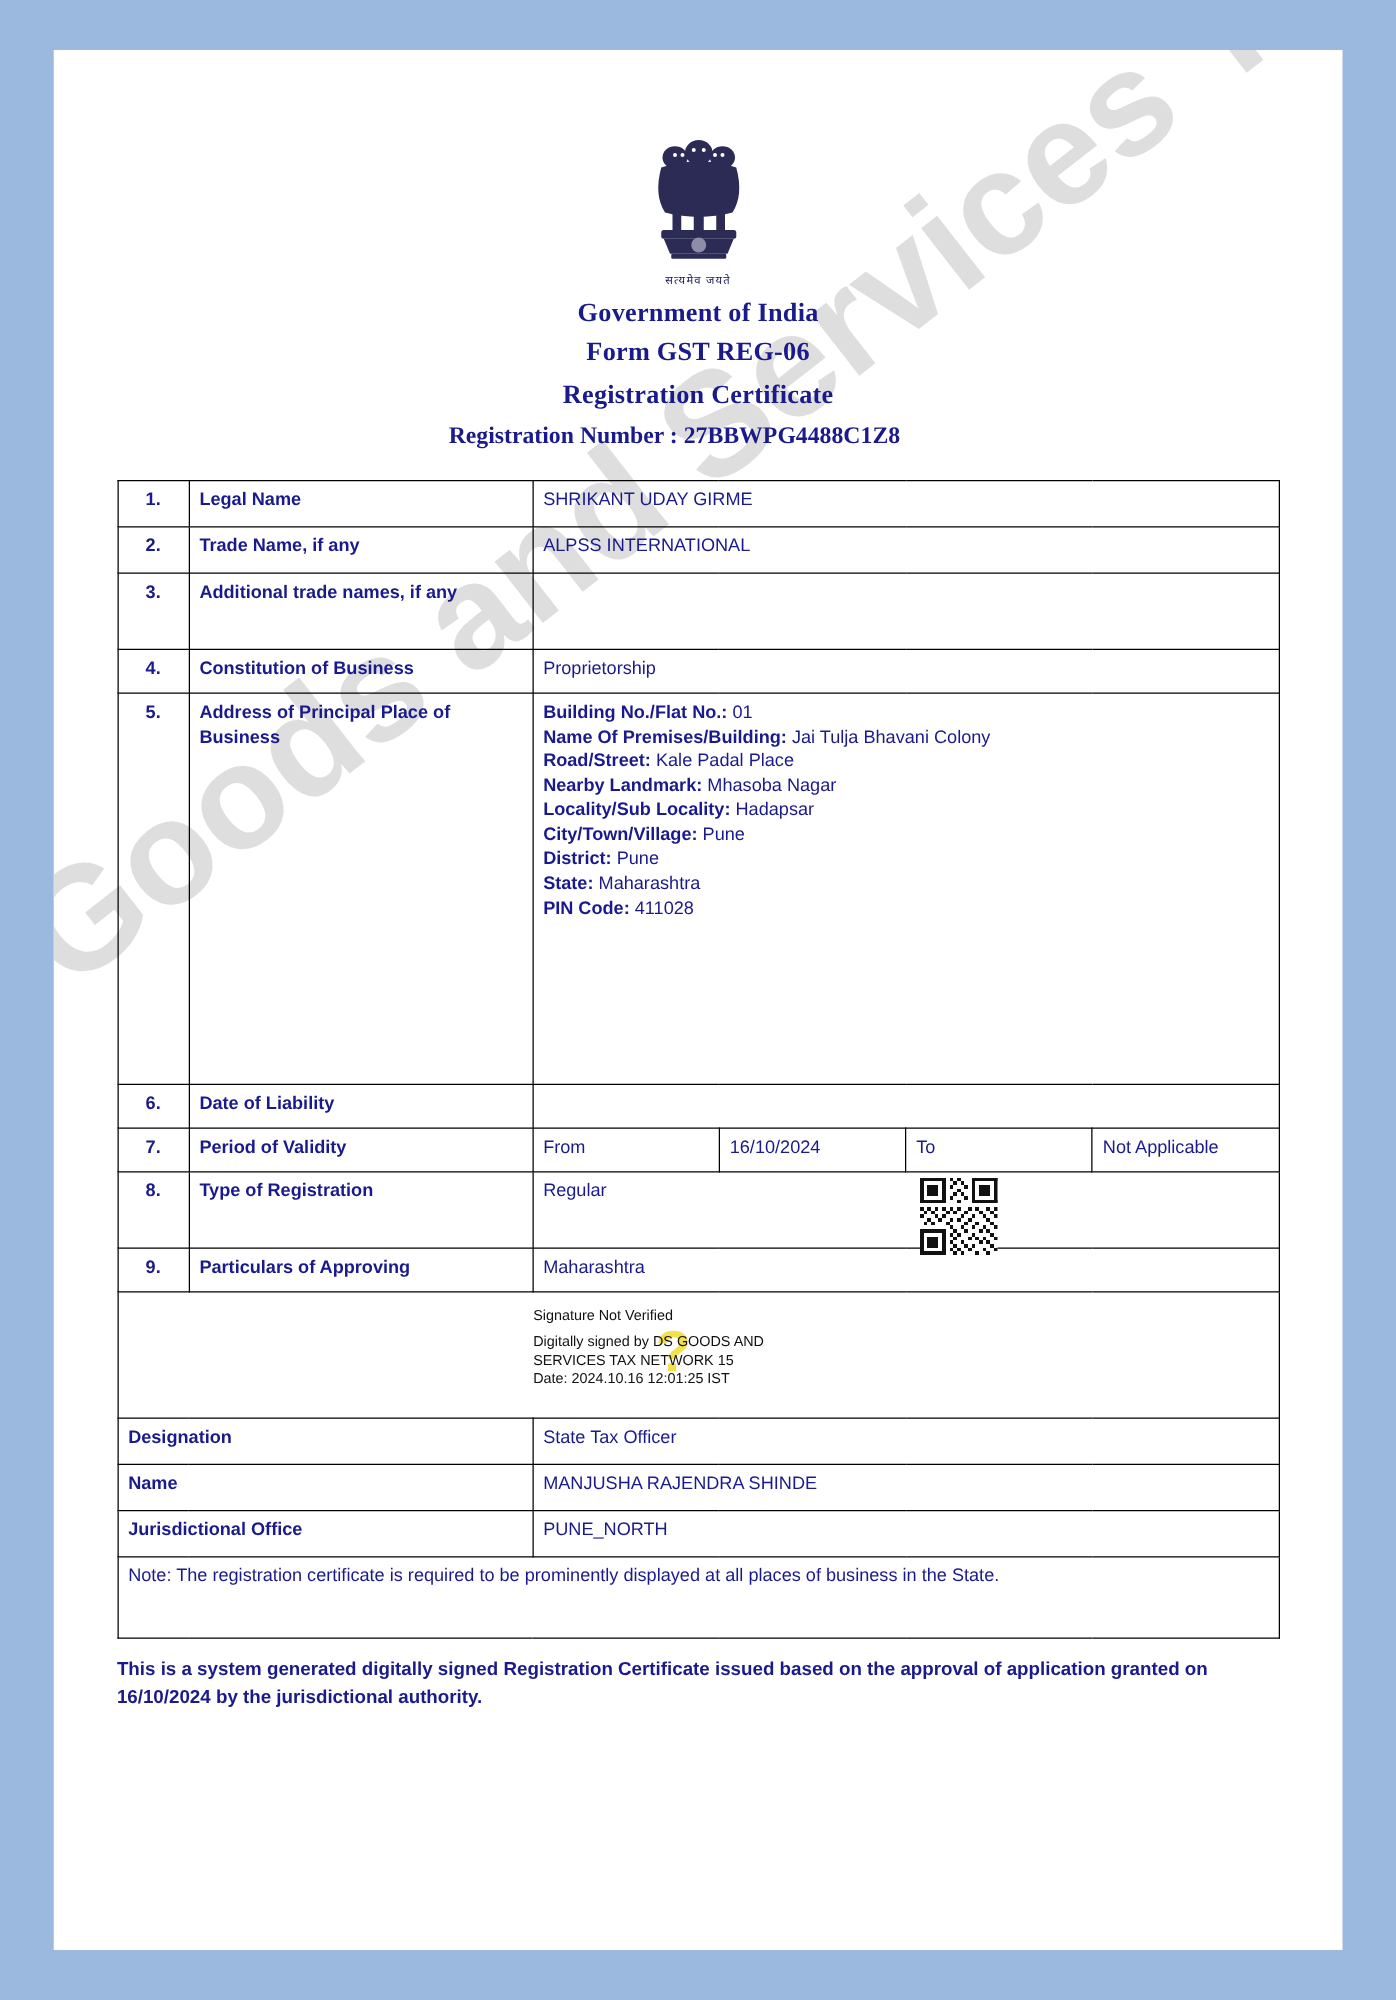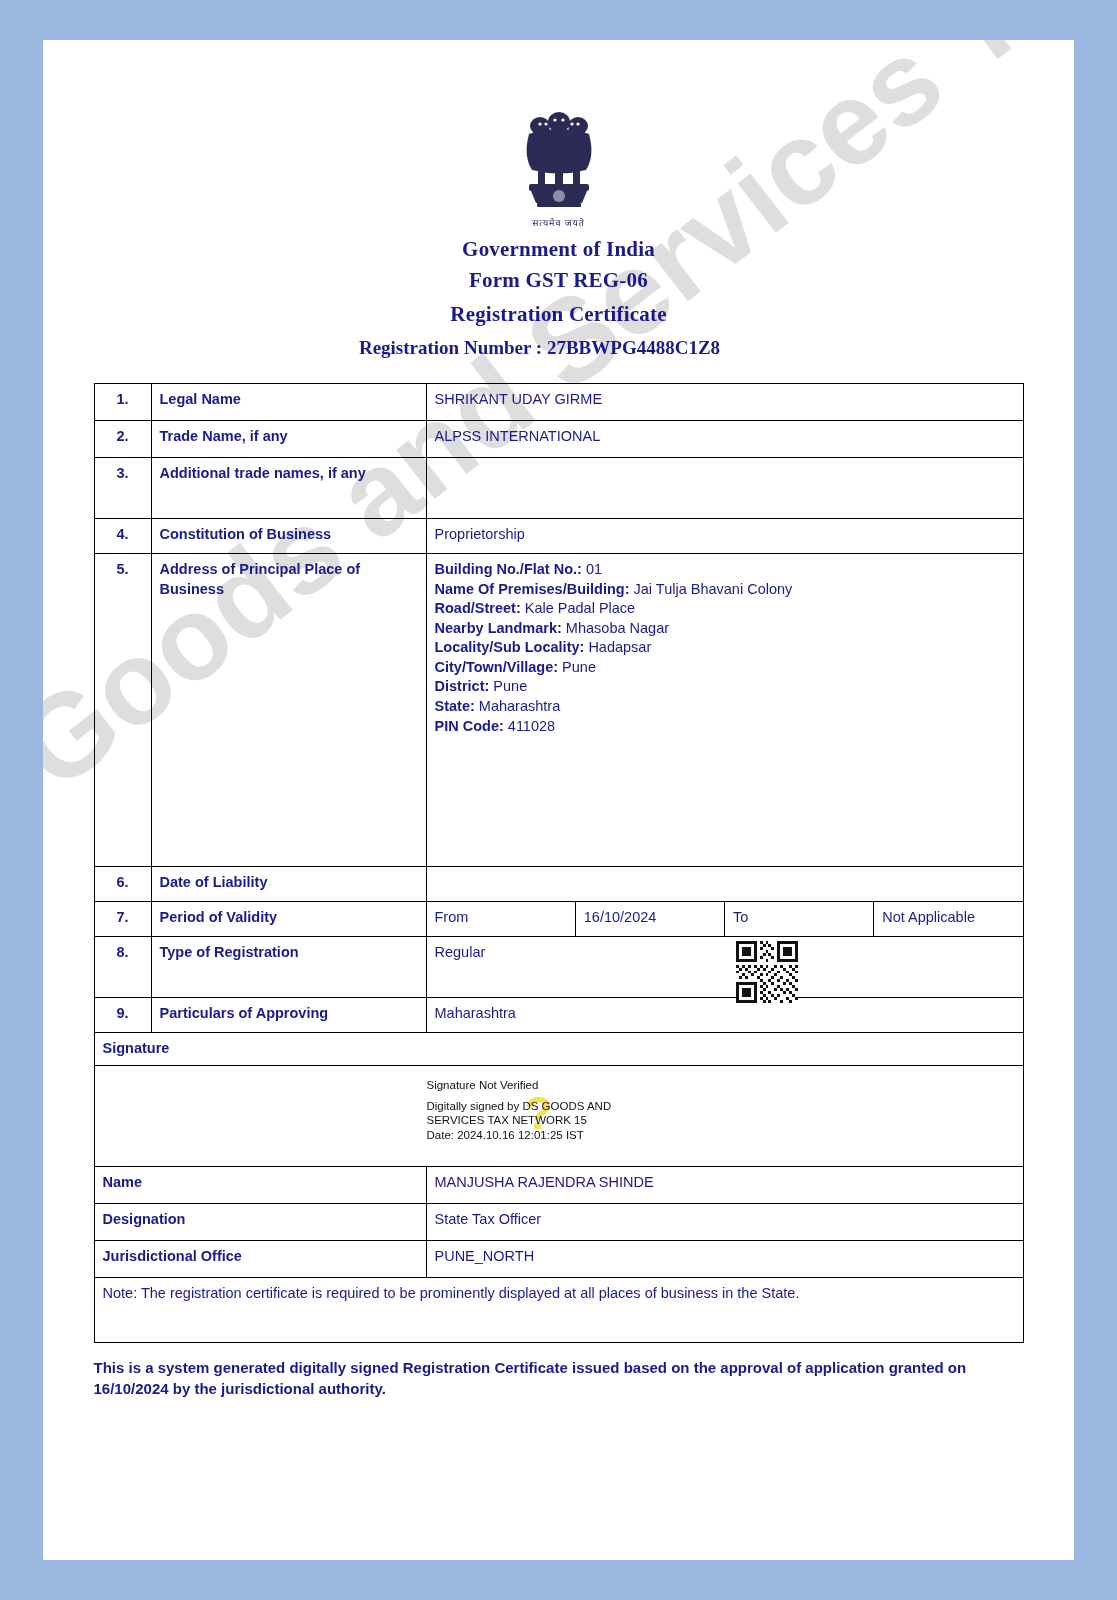--- a/index.html
+++ b/index.html
@@ -420,41 +420,38 @@
             </svg>
           </td>
         </tr>
         <tr class="r9">
           <td class="idx">9.</td>
           <td class="lbl">Particulars of Approving</td>
           <td class="val" colspan="4">Maharashtra</td>
         </tr>
 
         <tr>
-          <td class="sig-head" colspan="6">Signature</td>
-        </tr>
-        <tr>
           <td class="sig-body" colspan="6">
             <div id="sig-mark">?</div>
             <div id="sig-block">
               <div class="sig-nv">Signature Not Verified</div>
               <div>Digitally signed by DS GOODS AND</div>
               <div>SERVICES TAX NETWORK 15</div>
               <div>Date: 2024.10.16 12:01:25 IST</div>
             </div>
           </td>
         </tr>
 
         <tr class="foot">
+          <td class="foot-lbl" colspan="2">Designation</td>
+          <td class="val" colspan="4">State Tax Officer</td>
+        </tr>
+        <tr class="foot">
           <td class="foot-lbl" colspan="2">Name</td>
           <td class="val" colspan="4">MANJUSHA RAJENDRA SHINDE</td>
-        </tr>
-        <tr class="foot">
-          <td class="foot-lbl" colspan="2">Designation</td>
-          <td class="val" colspan="4">State Tax Officer</td>
         </tr>
         <tr class="foot">
           <td class="foot-lbl" colspan="2">Jurisdictional Office</td>
           <td class="val" colspan="4">PUNE_NORTH</td>
         </tr>
         <tr>
           <td class="val note" colspan="6">Note: The registration certificate is required to be prominently displayed at all places of business in the State.</td>
         </tr>
       </tbody>
     </table>

